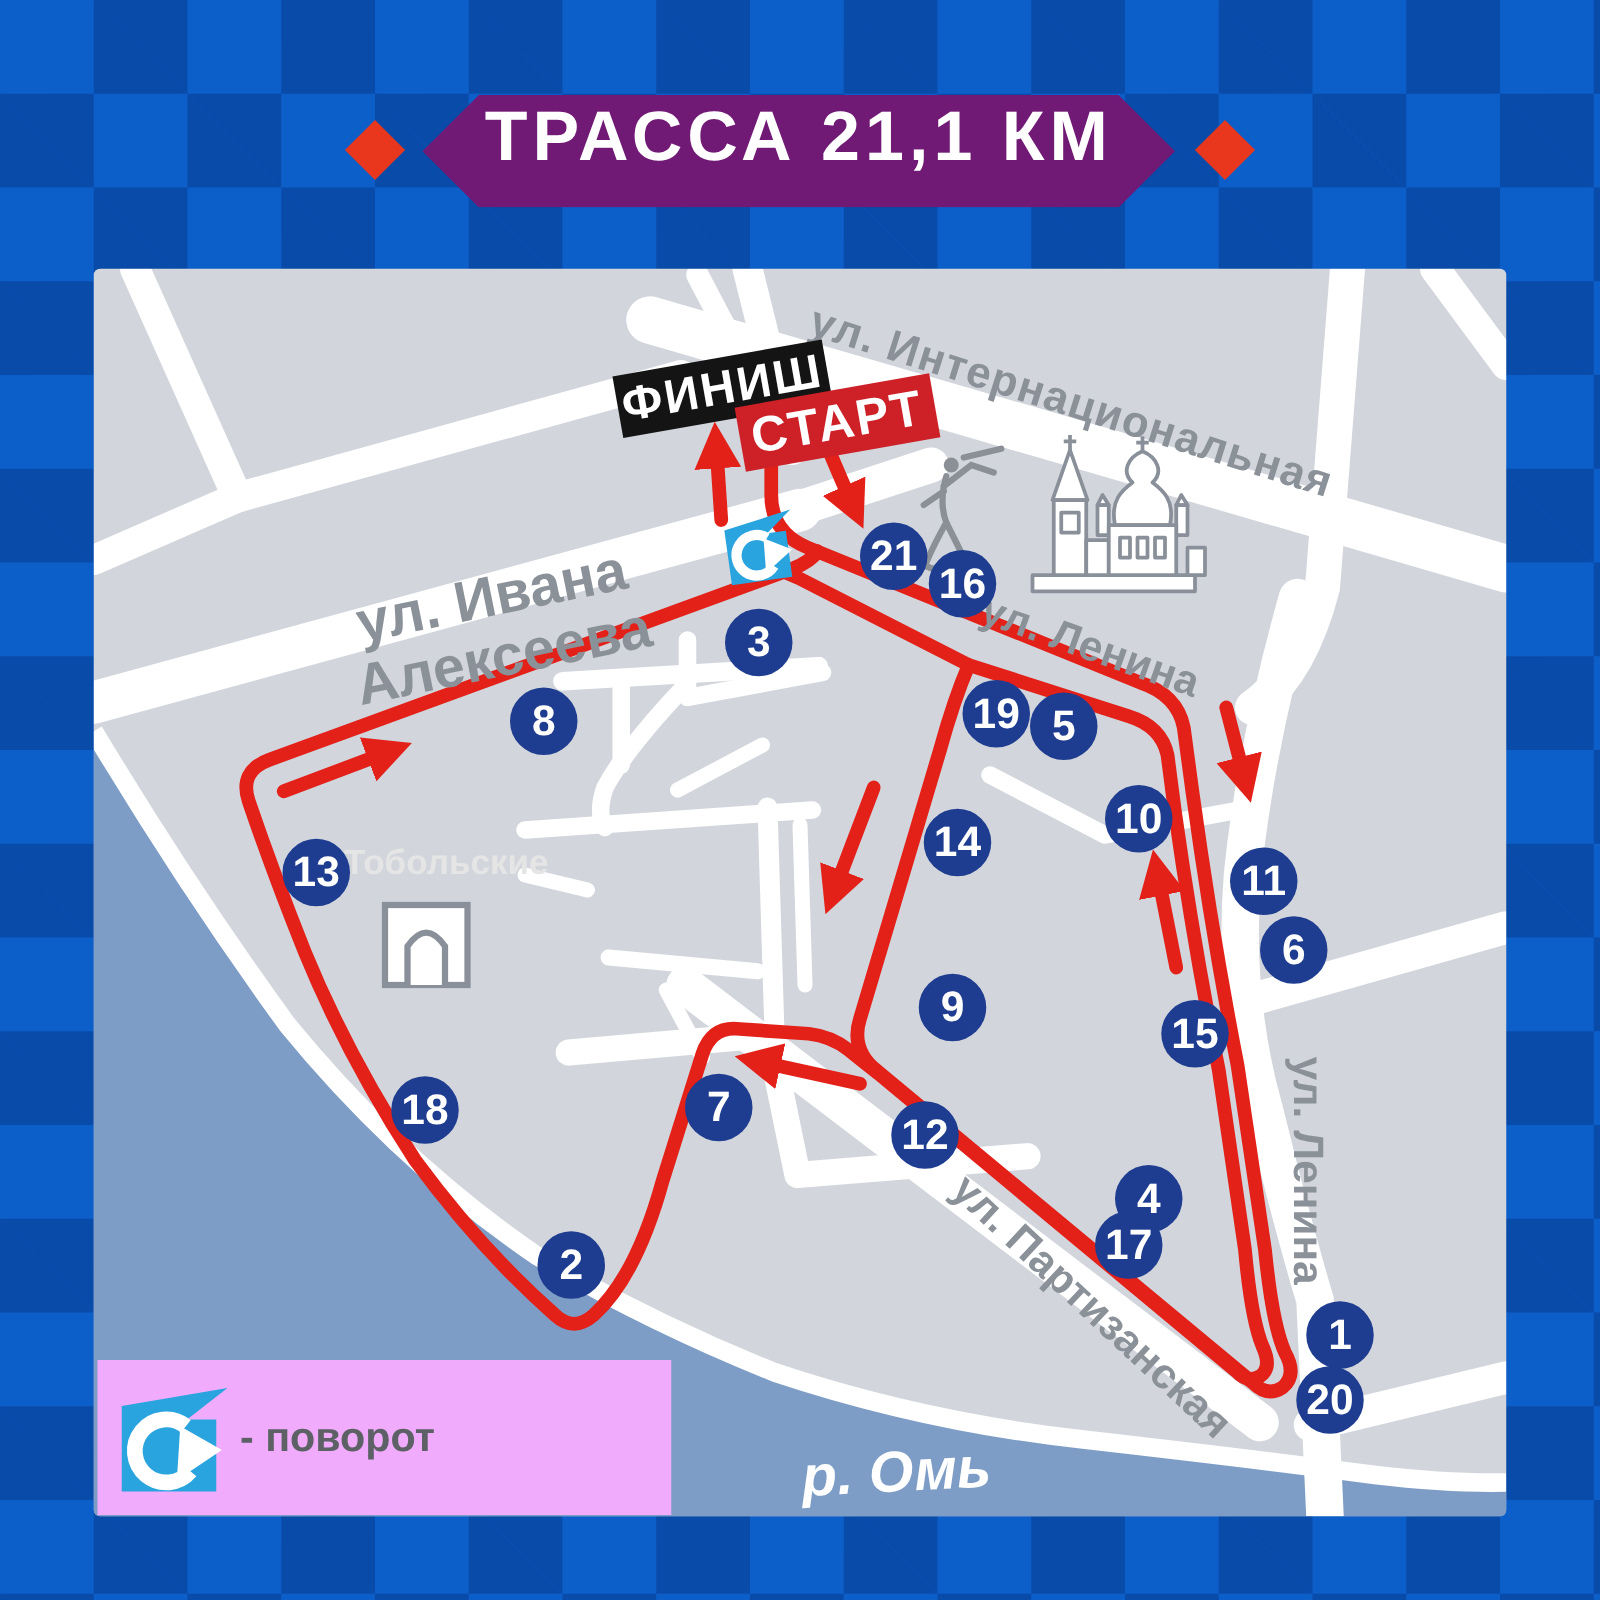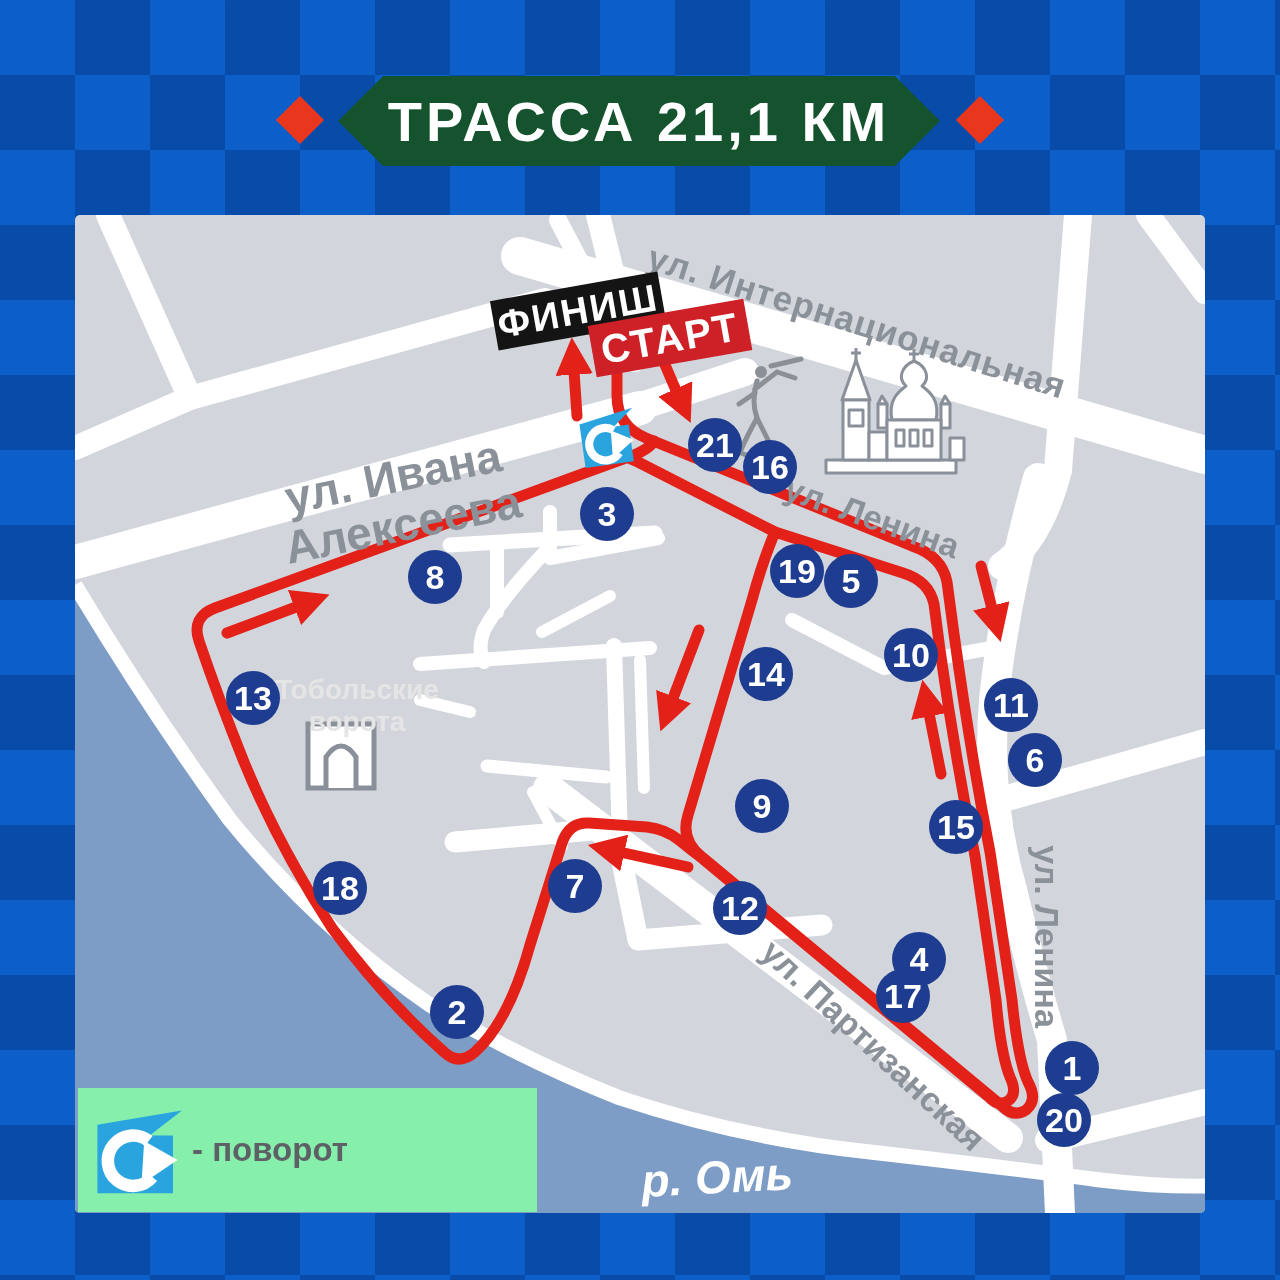--- a/index.html
+++ b/index.html
@@ -8,21 +8,21 @@
     font-family:"Liberation Sans", sans-serif;
     background-color:#0c5ec9;
     background-image:
       linear-gradient(45deg, rgba(8,68,158,.75) 25%, transparent 25%, transparent 75%, rgba(8,68,158,.75) 75%),
       linear-gradient(45deg, rgba(8,68,158,.75) 25%, transparent 25%, transparent 75%, rgba(8,68,158,.75) 75%);
     background-position:0 0,75px 75px;
     background-size:150px 150px;
   }
   .banner{
     position:absolute;left:338px;top:76px;width:602px;height:90px;
-    background:#14532d;display:flex;align-items:center;justify-content:center;
+    background:#701a75;display:flex;align-items:flex-start;justify-content:center;
     clip-path:polygon(0% 50%,7.5% 0%,92.5% 0%,100% 50%,92.5% 100%,7.5% 100%);
   }
   .banner-title{color:#fff;font-size:56px;font-weight:800;letter-spacing:4px;white-space:nowrap;}
   .diamond{position:absolute;width:34px;height:34px;background:#e8371d;transform:rotate(45deg);top:103px;}
   .diamond.left{left:283px;} .diamond.right{left:963px;}
   .map{
     position:absolute;left:75px;top:215px;width:1130px;height:998px;
     background:#d2d6dc;border-radius:5px;overflow:hidden;
   }
   .map svg.base{position:absolute;left:0;top:0;}
@@ -36,21 +36,21 @@
   .lbl-river{left:607px;top:1150px;width:220px;font-size:46px;font-style:italic;color:#ffffff;font-weight:bold;transform:rotate(-3deg);text-align:center;position:absolute;}
   .box-label{position:absolute;display:flex;align-items:center;justify-content:center;color:#fff;font-weight:bold;}
   .finish-box{left:493px;top:286px;width:170px;height:50px;background:#141414;font-size:38px;letter-spacing:2px;transform:rotate(-10deg);}
   .start-box{left:591px;top:312px;width:158px;height:52px;background:#cd2027;font-size:40px;letter-spacing:2px;transform:rotate(-10deg);}
   .markers-layer{position:absolute;left:0;top:0;width:1280px;height:1280px;pointer-events:none;}
   .km{
     position:absolute;width:54px;height:54px;border-radius:50%;background:#1e3c90;
     color:#fff;font-size:34px;font-weight:bold;display:flex;align-items:center;justify-content:center;
   }
   .legend{
-    position:absolute;left:78px;top:1088px;width:459px;height:124px;background:#86efac;
+    position:absolute;left:78px;top:1088px;width:459px;height:124px;background:#f0abfc;
     display:flex;align-items:center;
   }
   .legend-icon{margin-left:14px;flex:0 0 auto;}
   .legend-text{margin-left:10px;color:#5d6165;font-weight:bold;font-size:33px;line-height:1.28;}
 </style>
 </head>
 <body>
 
 <div class="banner">
   <span class="banner-title">ТРАССА 21,1 КМ</span>
@@ -162,21 +162,20 @@
 <div class="street-label lbl-intern">ул. Интернациональная</div>
 <div class="street-label lbl-ivana">
   <div>ул. Ивана</div>
   <div>Алексеева</div>
 </div>
 <div class="street-label lbl-lenina-d">ул. Ленина</div>
 <div class="street-label lbl-lenina-v">ул. Ленина</div>
 <div class="street-label lbl-partiz">ул. Партизанская</div>
 <div class="street-label lbl-tobolsk">
   <div>Тобольские</div>
-  <div>ворота</div>
 </div>
 <div class="lbl-river">р. Омь</div>
 
 <div class="box-label finish-box">ФИНИШ</div>
 <div class="box-label start-box">СТАРТ</div>
 
 <div class="markers-layer">
     <div class="km" style="left: 1045px; top: 1041px;">1</div>
     <div class="km" style="left: 430px; top: 985px;">2</div>
     <div class="km" style="left: 580px; top: 487px;">3</div>

